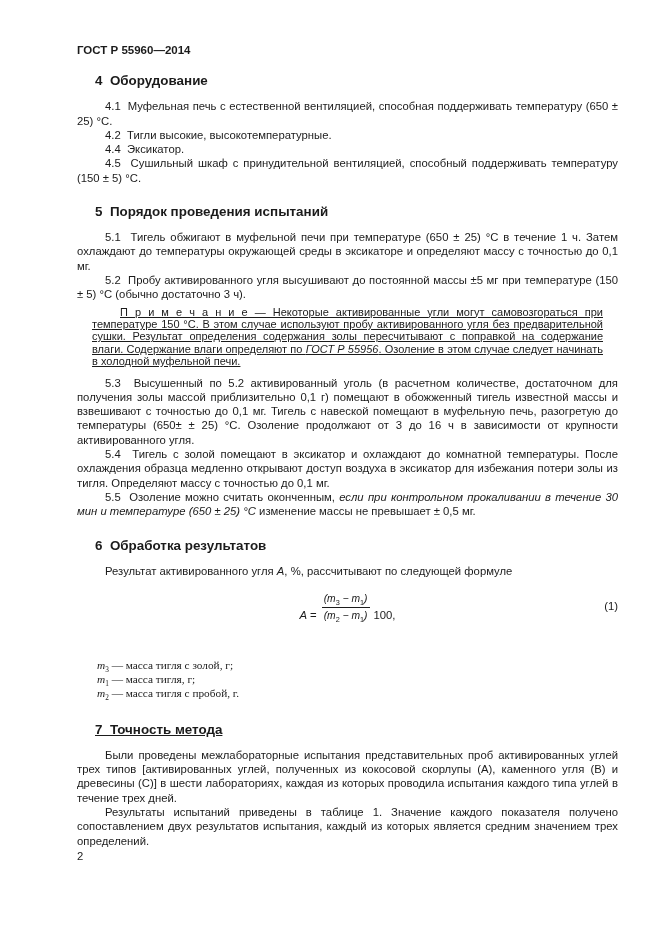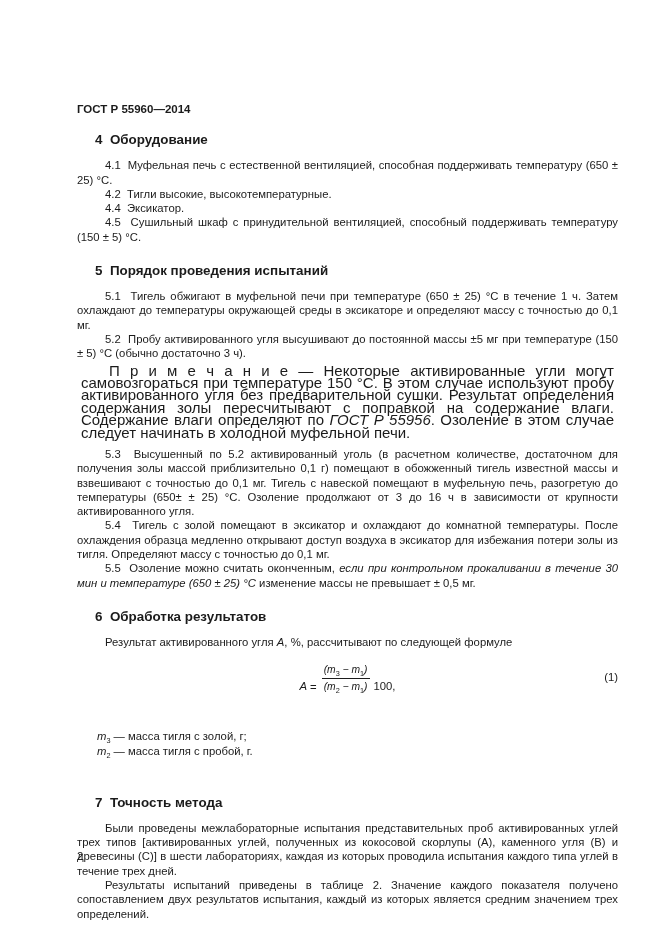--- a/index.html
+++ b/index.html
@@ -6,43 +6,43 @@
   html, body { margin: 0; padding: 0; background: #ffffff; }
   .page {
     position: relative;
     width: 661px;
     height: 936px;
     background: #ffffff;
     color: #1b1b1b;
     font-family: "Liberation Sans", sans-serif;
     font-size: 11.3px;
     line-height: 14.3px;
-    padding: 102px 43px 0 77px;
+    padding: 43px 43px 0 77px;
     overflow: hidden;
   }
   .doc-header { font-size: 11.5px; font-weight: 700; margin: 0 0 15px 0; }
   .h2 { font-size: 13.4px; font-weight: 700; line-height: 17px; margin: 0 0 10px 18px; }
   .h2.s5 { margin-top: 18px; }
   .h2.s6 { margin-top: 18px; }
-  .h2.s7 { margin-top: 36px; }
+  .h2.s7 { margin-top: 20px; text-decoration: underline; }
   p { margin: 0; }
   .body { text-align: justify; text-indent: 28px; }
-  .note { font-size: 15px; line-height: 12.4px; text-align: justify; text-indent: 28px; margin: 4px 4px 8px; }
+  .note { font-size: 11px; line-height: 12.4px; text-align: justify; text-indent: 28px; margin: 4px 15px 8px; text-decoration: underline; }
   .intro { text-indent: 28px; }
   i { font-style: italic; }
   sub { font-size: 7.3px; line-height: 0; vertical-align: -2.5px; }
   .formula-row { position: relative; margin: 16px 0 19px; text-align: center; line-height: normal; }
   .formula { display: inline-block; white-space: nowrap; }
   .f-eq { margin: 0 3px; }
   .frac { display: inline-block; vertical-align: middle; text-align: center; font-size: 10.3px; line-height: 12px; margin: 0 4px 16px 2px; position: relative; top: -1px; }
   .frac .num { display: block; border-bottom: 1px solid #1b1b1b; padding: 0 2px 2px; }
   .frac .den { display: block; padding-top: 2px; }
   .eqnum { position: absolute; right: 0; top: 6px; }
   .where p { margin: 0; }
-  .where .hang { padding-left: 20px; }
+  .where .hang { padding-left: 20px; font-family: Liberation Serif, serif; }
   .pagenum { position: absolute; left: 77px; top: 849px; }
 </style>
 </head>
 <body>
 
 <div class="page">
 
   <p class="doc-header">ГОСТ Р 55960—2014</p>
 
   <h2 class="h2">4&nbsp;&nbsp;Оборудование</h2>
@@ -64,21 +64,22 @@
 
   <div class="formula-row">
     <span class="formula">
       <i>A</i><span class="f-eq">=</span><span class="frac"><span class="num"><i>(m</i><sub>3</sub><i> − m</i><sub>1</sub><i>)</i></span><span class="den"><i>(m</i><sub>2</sub><i> − m</i><sub>1</sub><i>)</i></span></span><span>100,</span>
     </span>
     <span class="eqnum">(1)</span>
   </div>
 
   <div class="where">
     <p class="hang"><i>m</i><sub>3</sub><span> — масса тигля с золой, г;</span></p>
+    <p class="hang"><i>m</i><sub>1</sub><span> — масса тигля, г;</span></p>
     <p class="hang"><i>m</i><sub>2</sub><span> — масса тигля с пробой, г.</span></p>
   </div>
 
   <h2 class="h2 s7">7&nbsp;&nbsp;Точность метода</h2>
   <p class="body">Были проведены межлабораторные испытания представительных проб активированных углей трех типов [активированных углей, полученных из кокосовой скорлупы (А), каменного угля (В) и древесины (С)] в шести лабораториях, каждая из которых проводила испытания каждого типа углей в течение трех дней.</p>
-  <p class="body">Результаты испытаний приведены в таблице 2. Значение каждого показателя получено сопоставлением двух результатов испытания, каждый из которых является средним значением трех определений.</p>
+  <p class="body">Результаты испытаний приведены в таблице 1. Значение каждого показателя получено сопоставлением двух результатов испытания, каждый из которых является средним значением трех определений.</p>
 
   <span class="pagenum">2</span>
 </div>
 
 </body></html>

